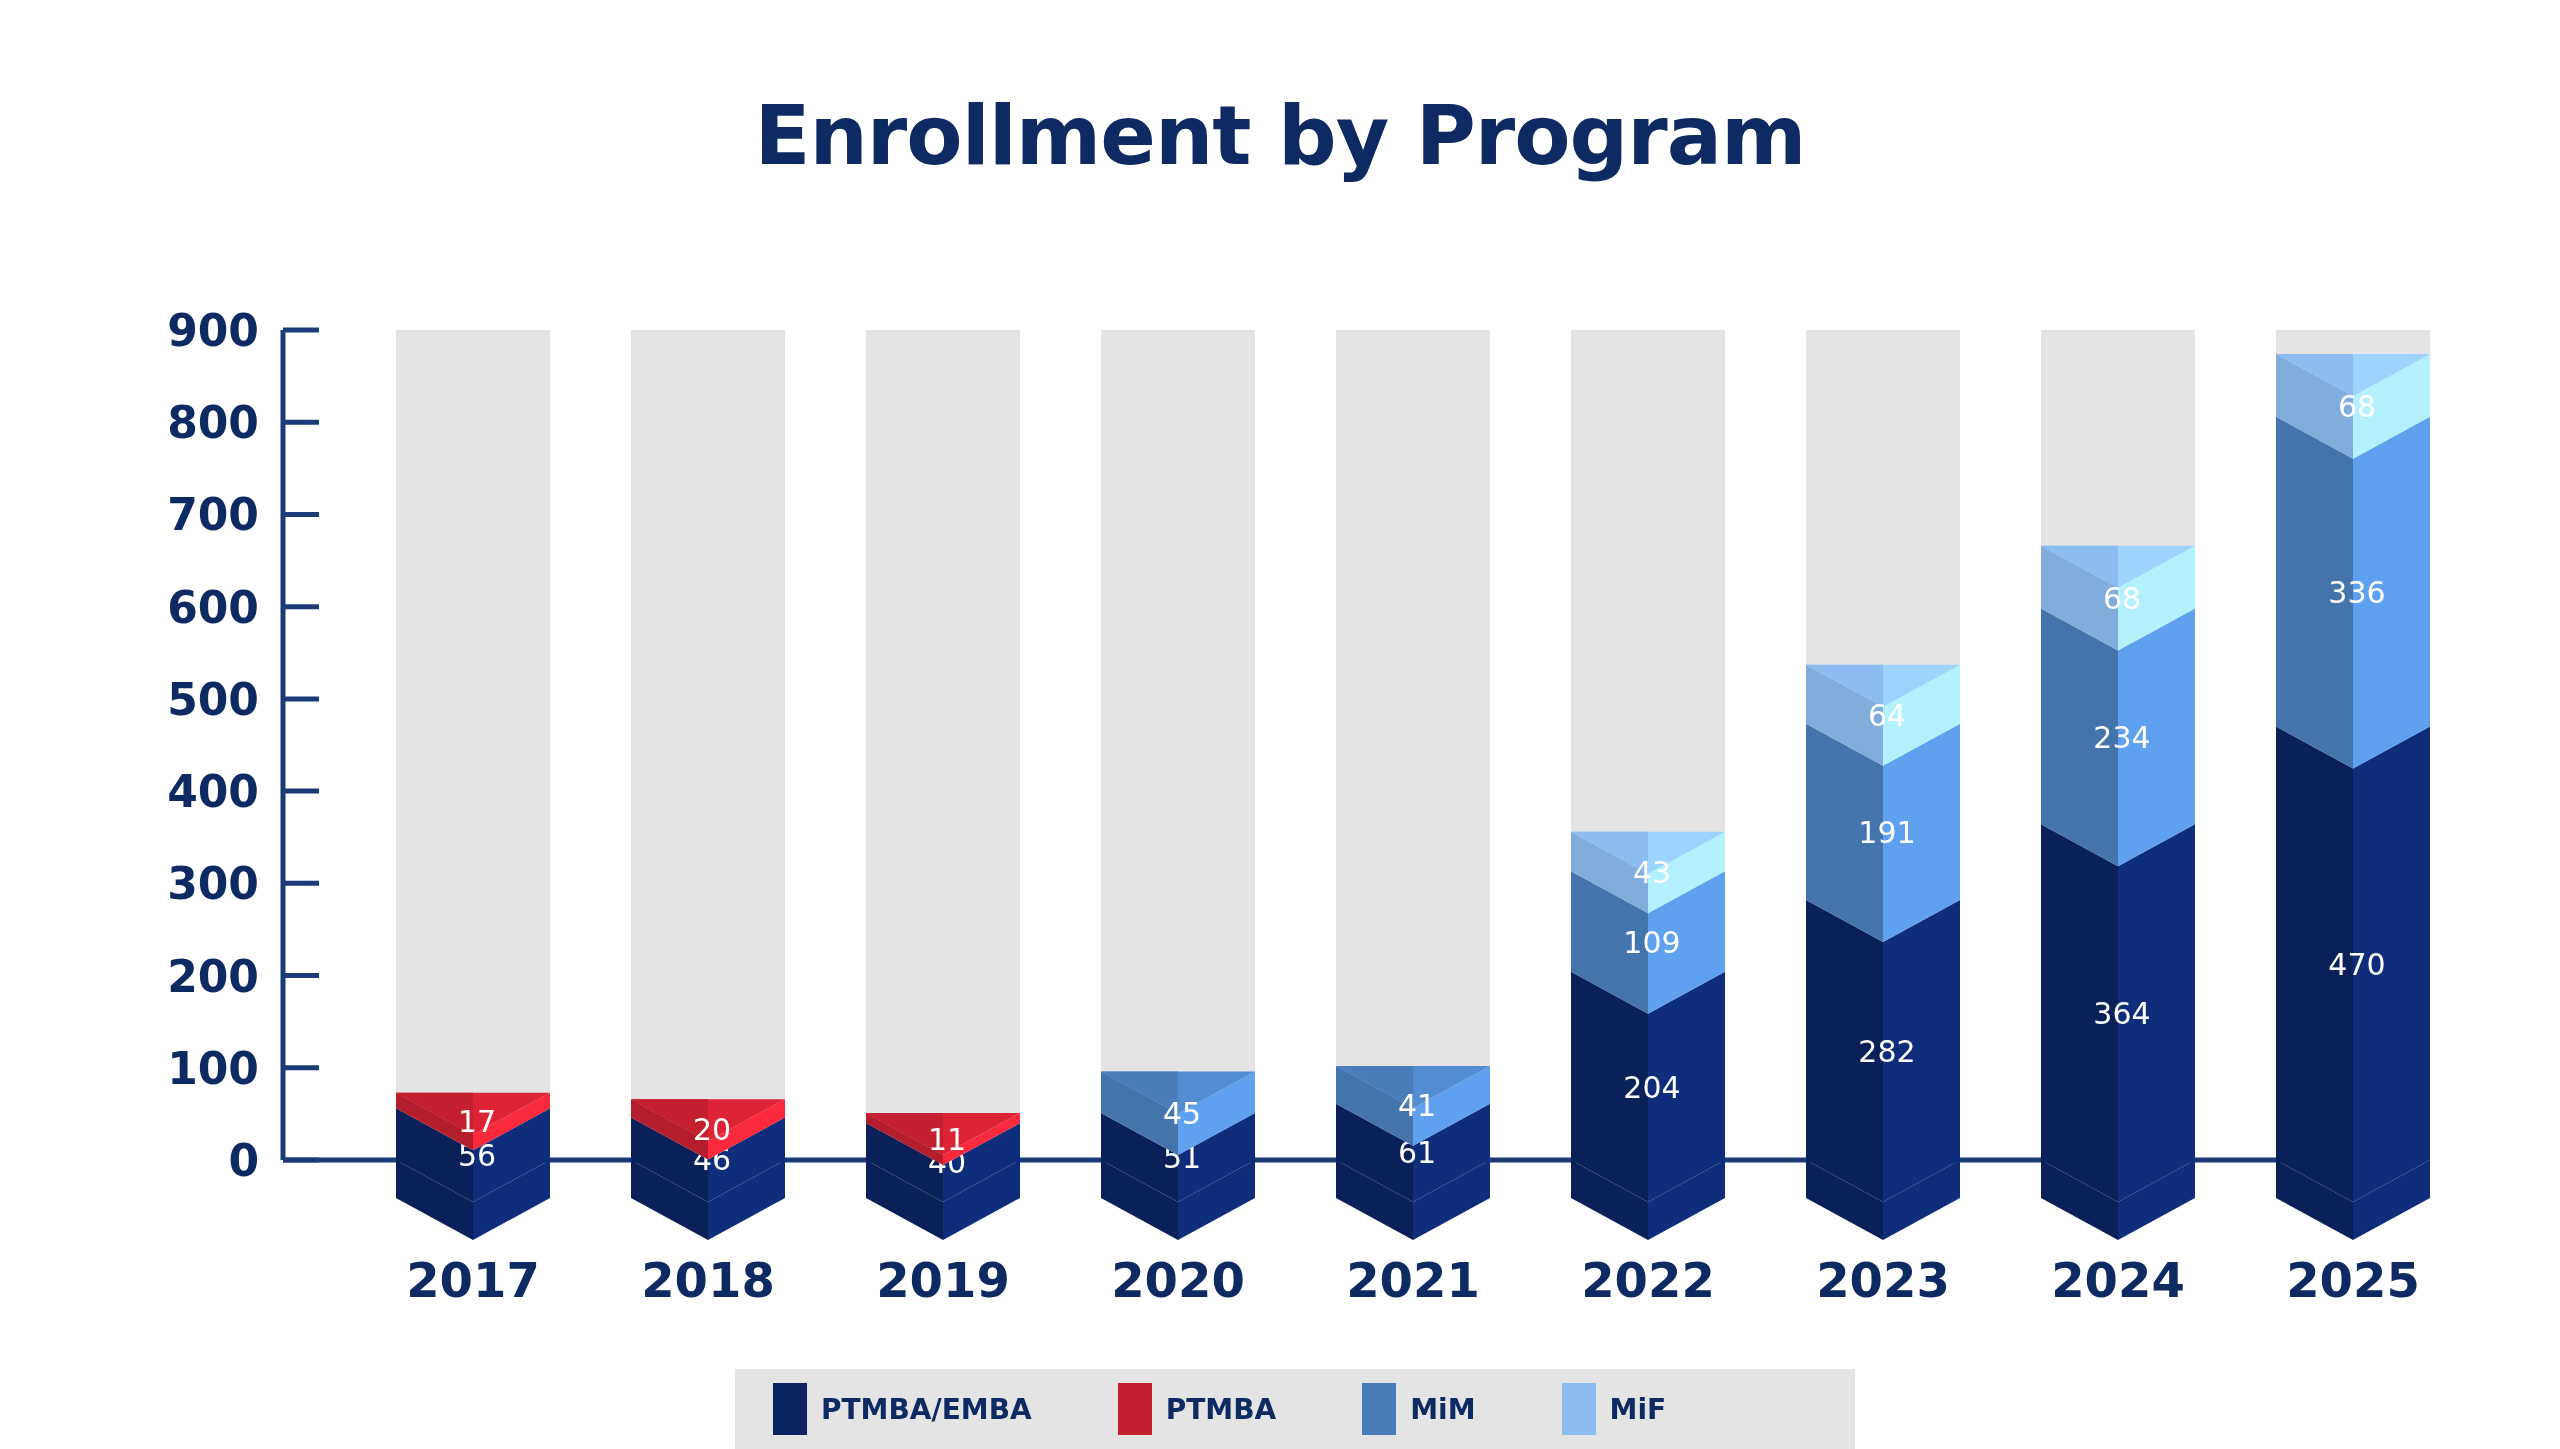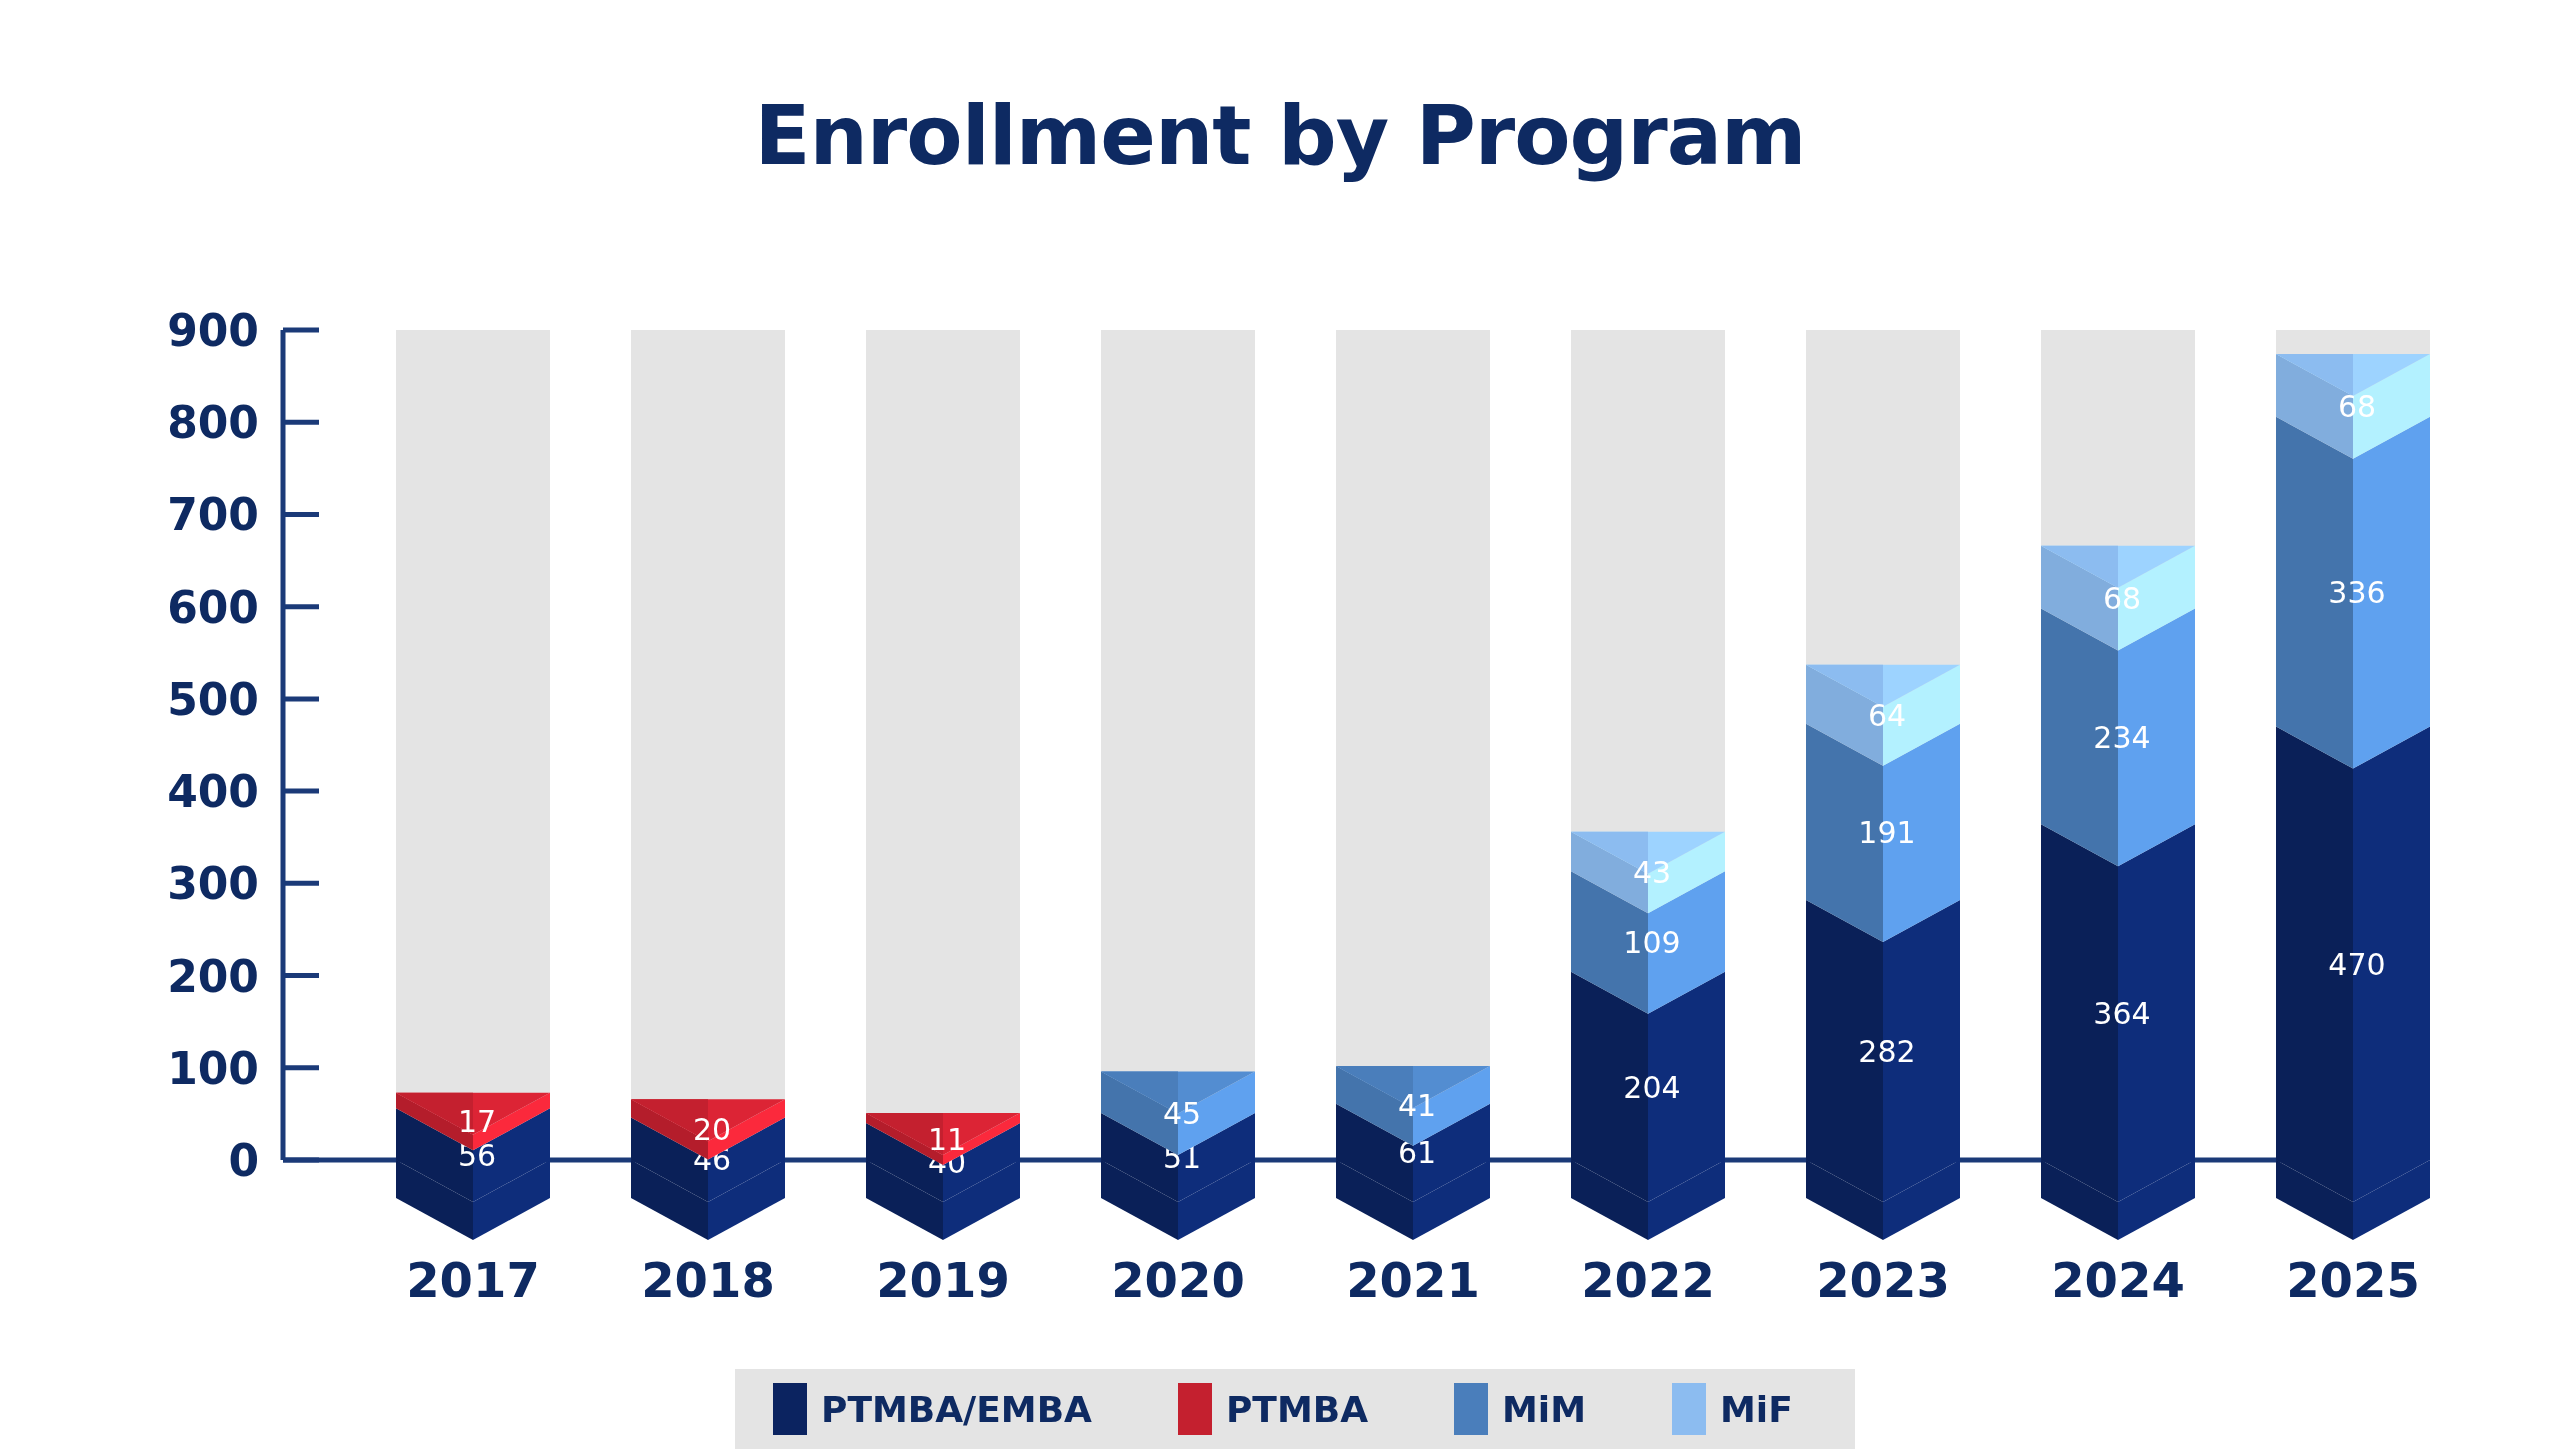--- a/index.html
+++ b/index.html
@@ -76,21 +76,21 @@
     margin-right: 86px;
   }
   .legend-swatch {
     width: 34px;
     height: 52px;
     margin-right: 14px;
     flex: 0 0 auto;
   }
   .legend-label {
     font-family: "DejaVu Sans", sans-serif;
-    font-size: 36px;
+    font-size: 28px;
     font-weight: bold;
     color: #0E2A62;
     white-space: nowrap;
   }
 </style>
 </head>
 <body>
 
 <div id="chart-root">
 

